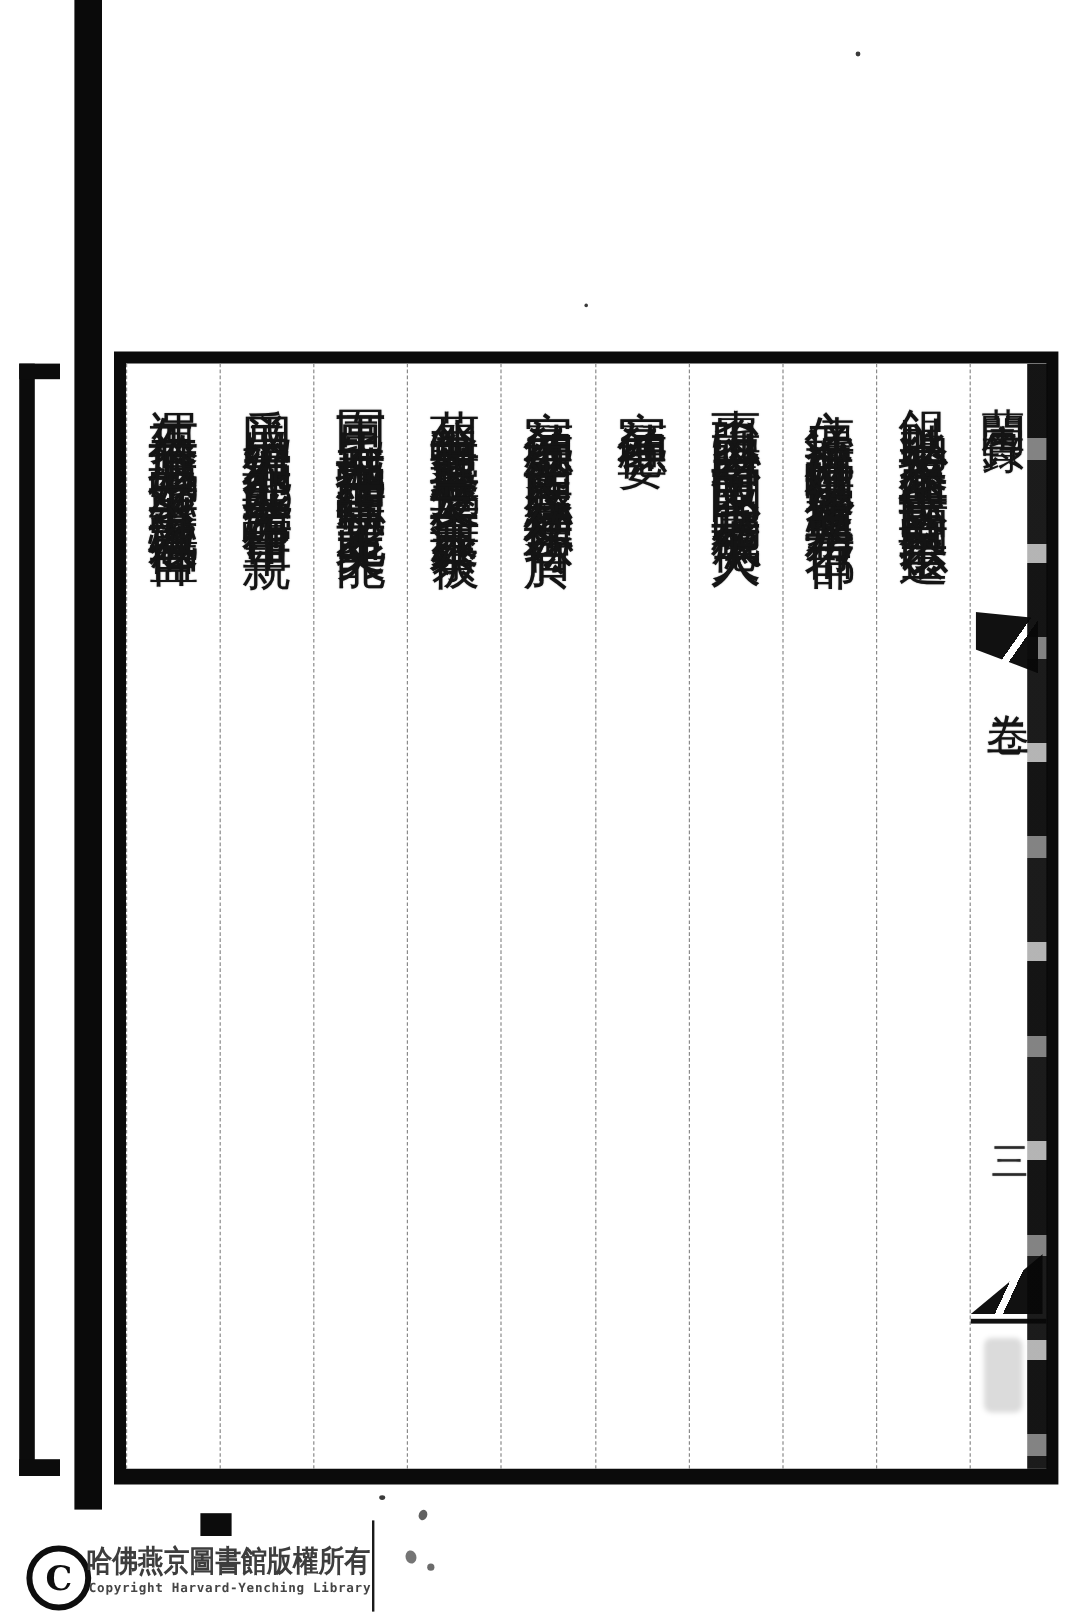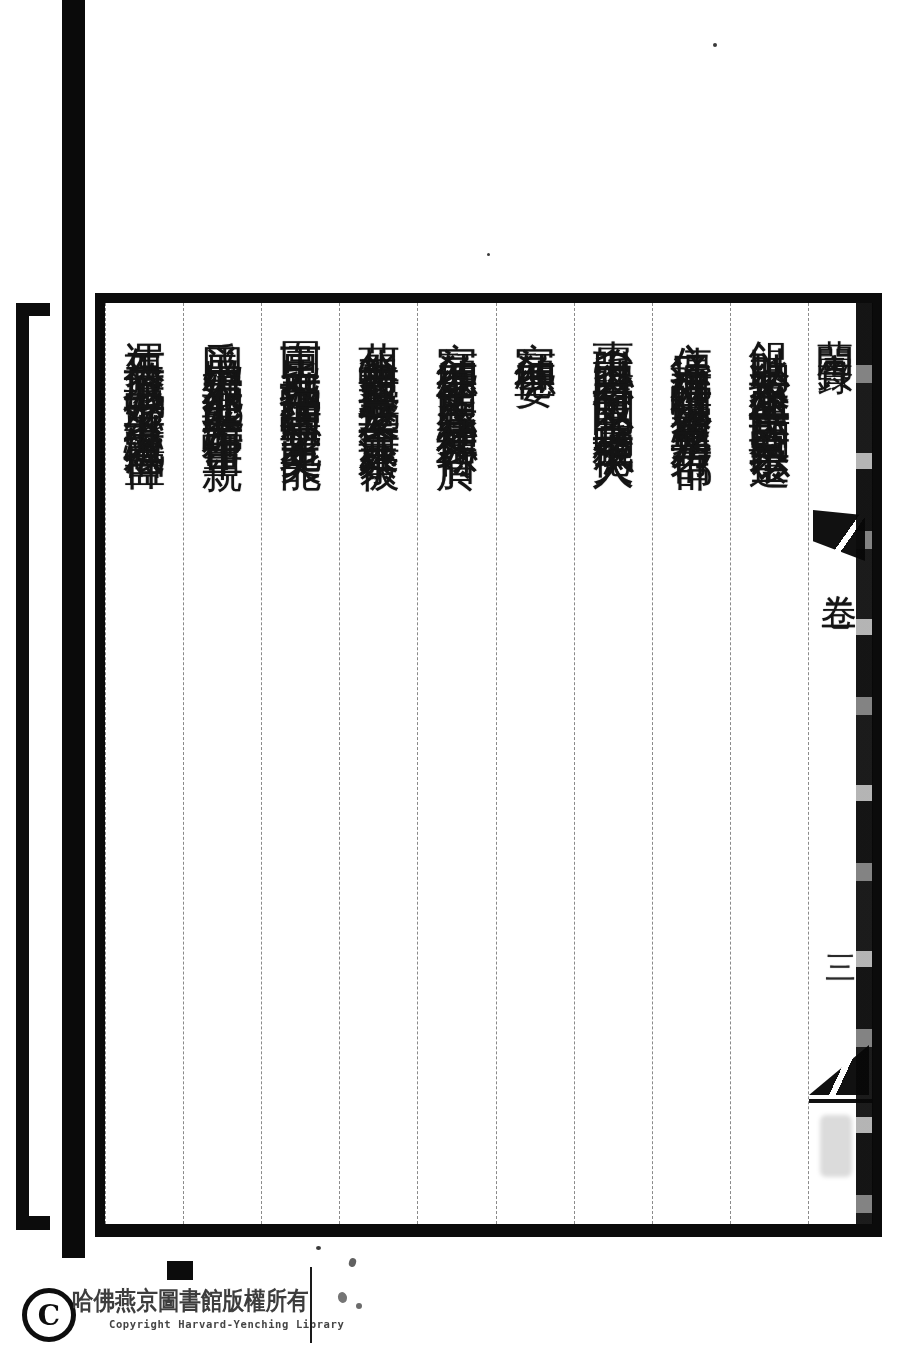--- a/index.html
+++ b/index.html
@@ -45,21 +45,21 @@
 
   
   .stamp-circle{left:22px;top:1288px;width:44px;height:44px;border:5px solid #0e0e0e;
                 border-radius:50%;display:flex;align-items:center;justify-content:center;
                 font-weight:bold;font-size:28px;color:#0e0e0e;
                 font-family:"DejaVu Serif", serif;}
   .stamp-cn{left:72px;top:1284px;font-size:25px;letter-spacing:0px;color:#3d3d3d;
             font-weight:bold;transform:scaleX(.86);transform-origin:left;
             font-family:"DejaVu Sans", sans-serif;white-space:nowrap;}
   .stamp-en{left:74px;top:1318px;font-size:10.5px;font-weight:bold;letter-spacing:.6px;
-            color:#454545;font-family:"DejaVu Sans Mono", monospace;white-space:nowrap;padding-left:35px;}
+            color:#454545;font-family:"DejaVu Sans Mono", monospace;white-space:nowrap;}
   .stamp-square{left:167px;top:1261px;width:26px;height:19px;background:#0c0c0c;}
   .stamp-line{left:310px;top:1267px;width:2px;height:76px;background:#1a1a1a;}
 
   
   .speck{background:#3a3a3a;border-radius:50%;}
   .sp1{left:713px;top:43px;width:4px;height:4px;}
   .sp2{left:487px;top:253px;width:3px;height:3px;}
   .sp3{left:316px;top:1246px;width:5px;height:4px;}
   .sp4{left:349px;top:1258px;width:7px;height:9px;transform:rotate(20deg);opacity:.8;}
   .sp5{left:338px;top:1292px;width:9px;height:11px;opacity:.7;transform:rotate(-15deg);}

